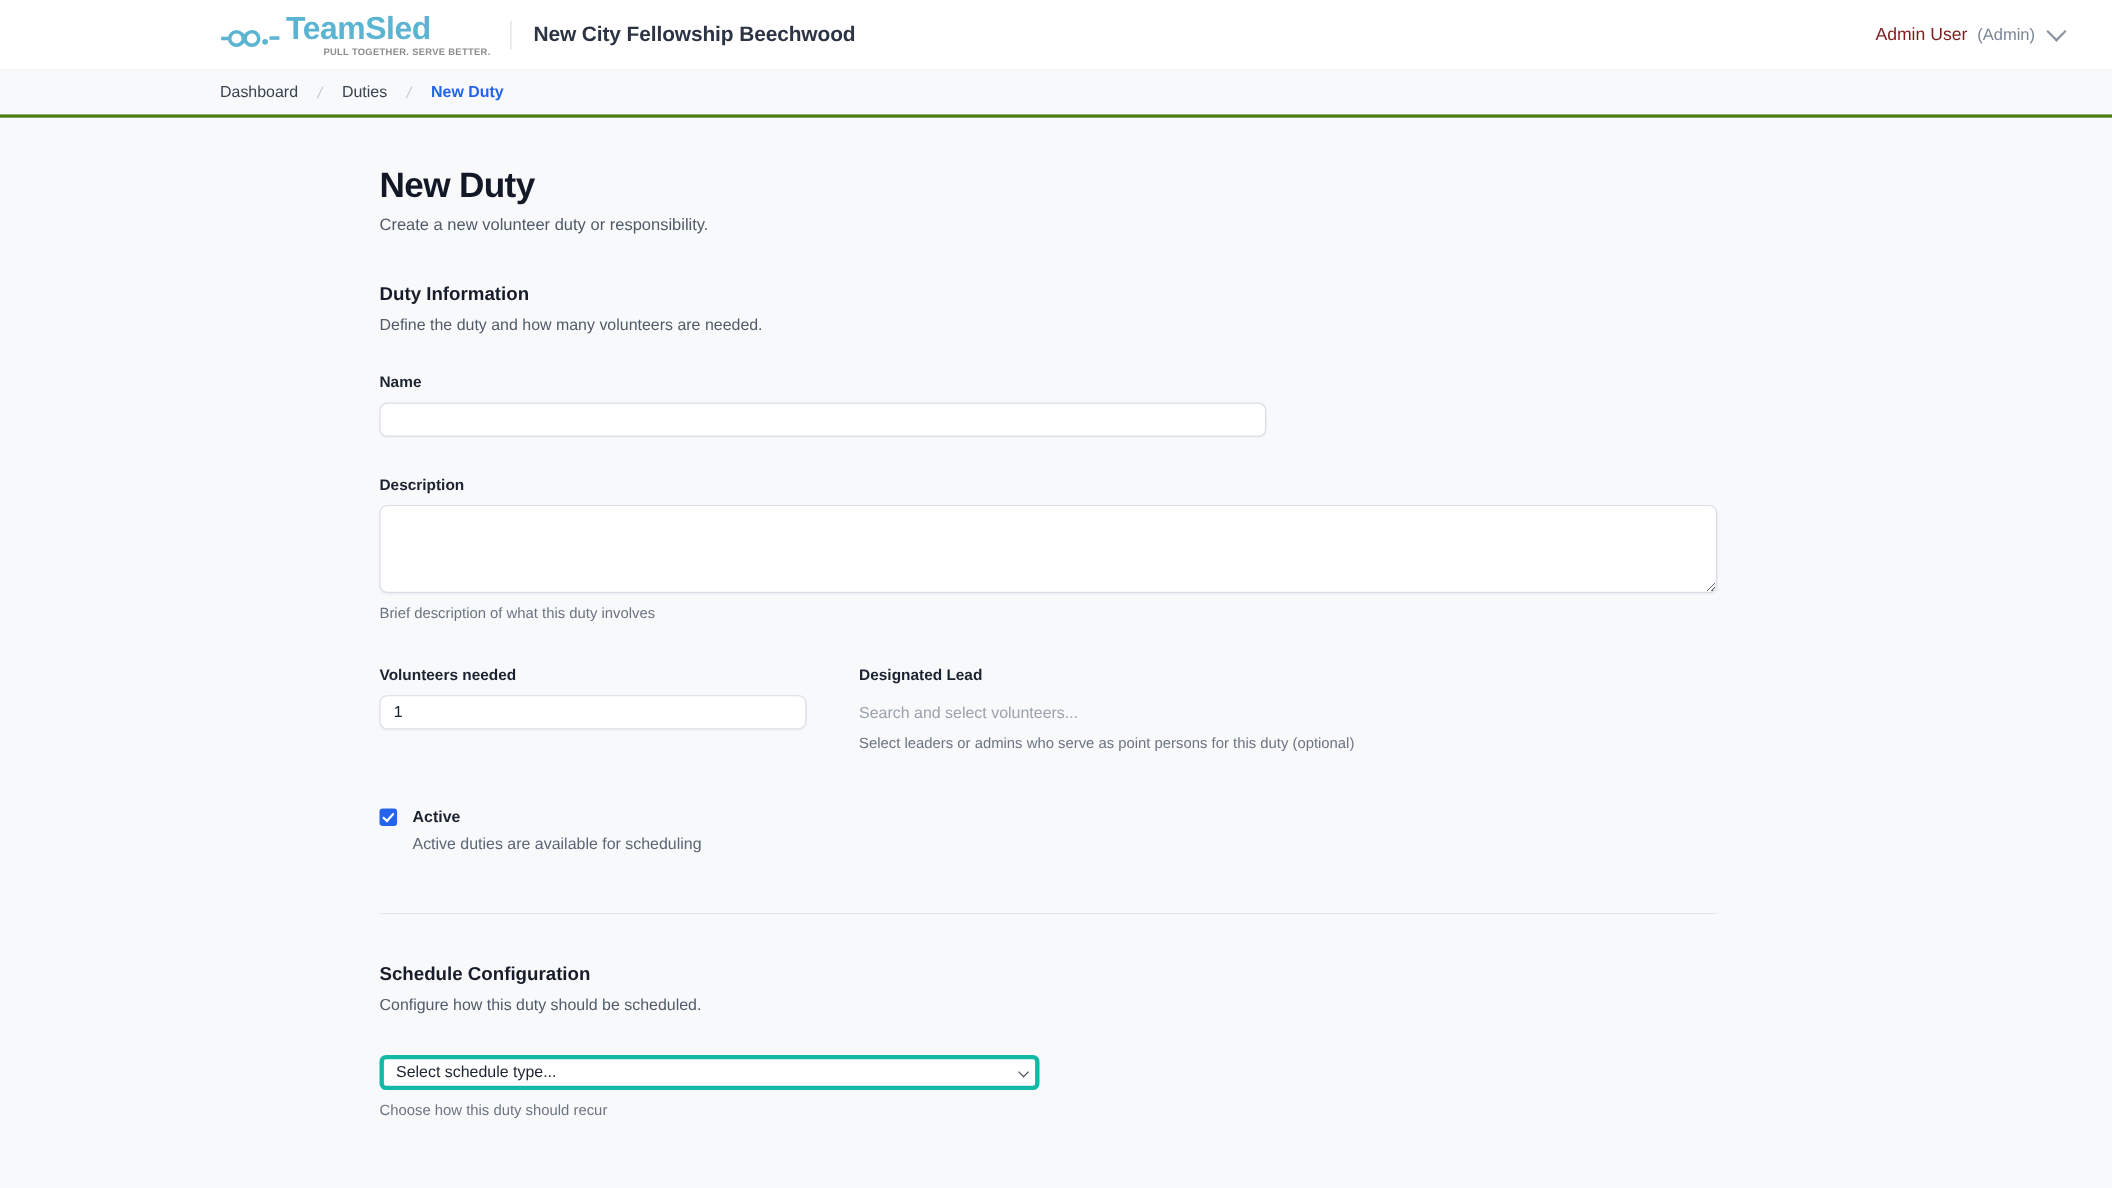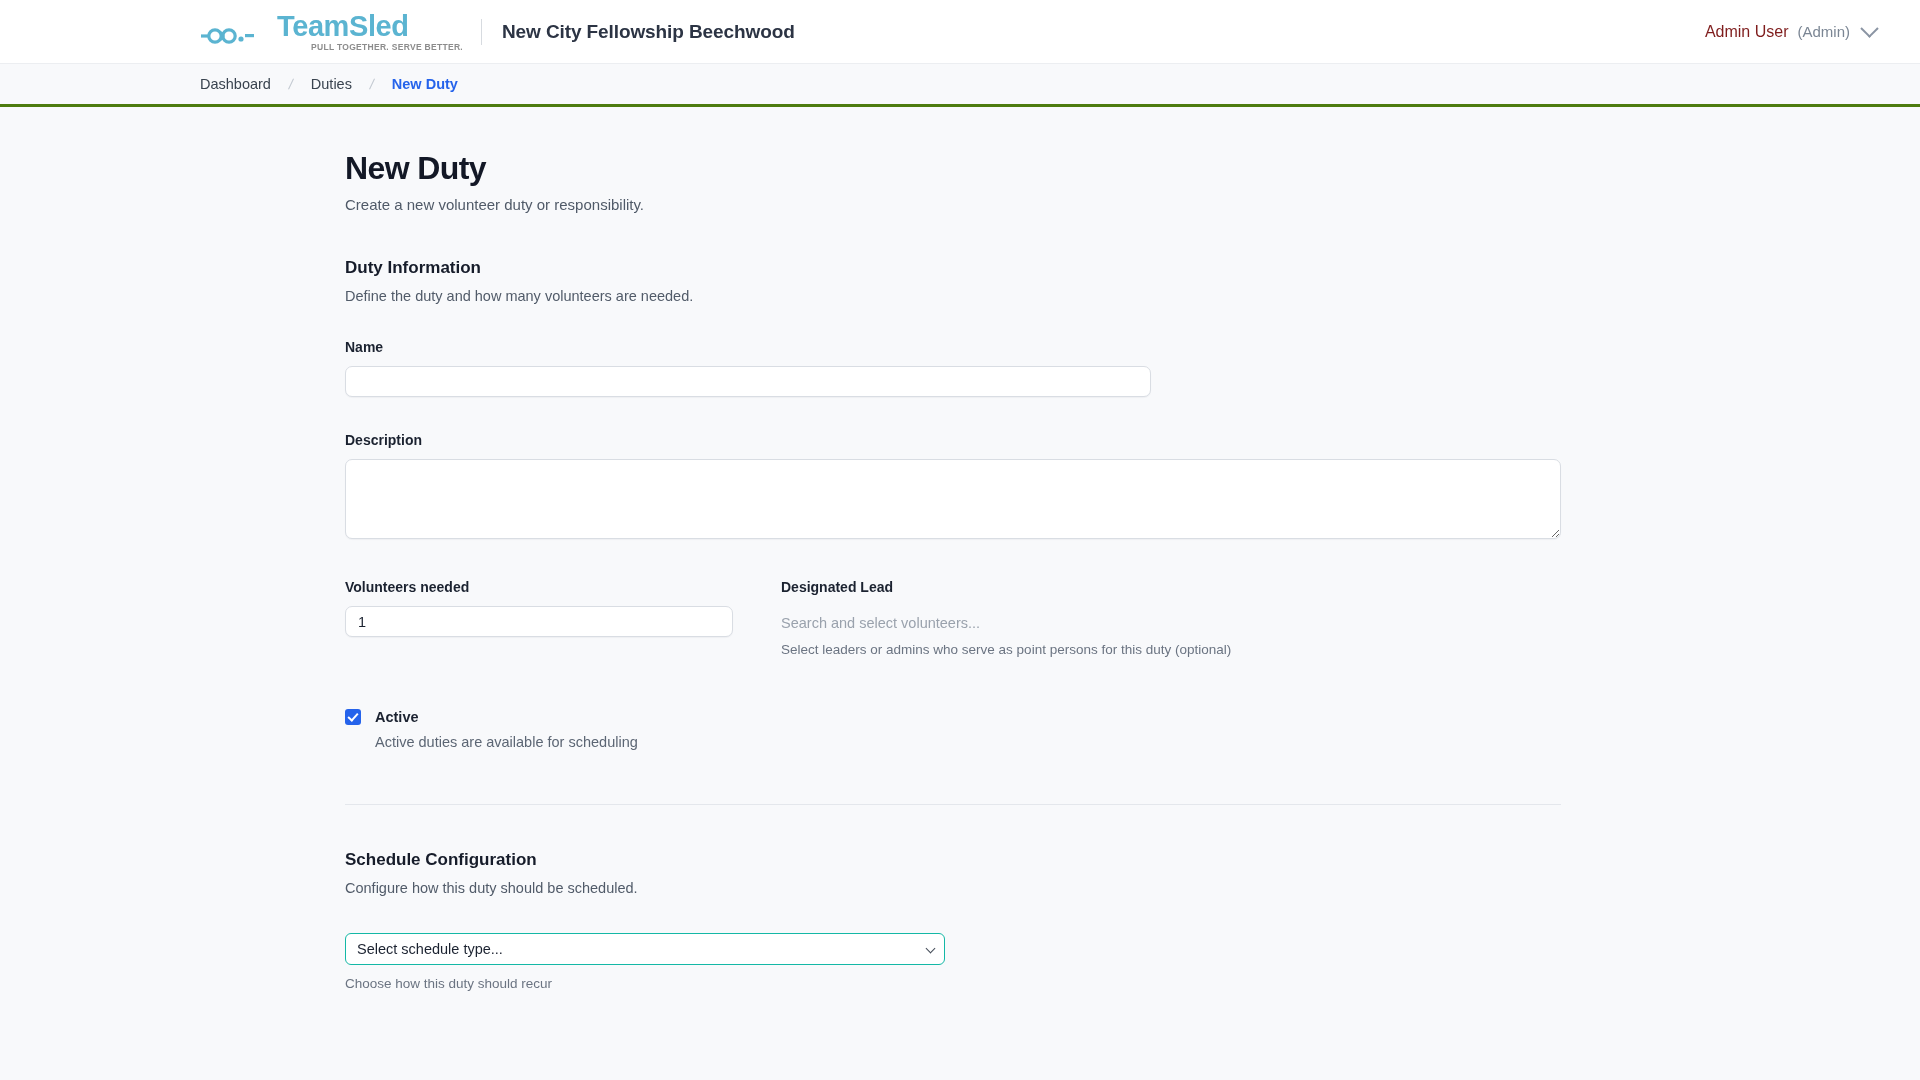--- a/index.html
+++ b/index.html
@@ -14,21 +14,21 @@
   
   .topbar {
     height: 64px;
     background: #ffffff;
     display: flex;
     align-items: center;
     padding: 0 42px 0 200px;
     border-bottom: 1px solid #eceef1;
   }
   .brand { display: flex; align-items: center; gap: 0px; }
-  .logo-wrap { display: flex; align-items: flex-end; gap: 21px; }
+  .logo-wrap { display: flex; align-items: flex-end; gap: 4px; }
   .logo-mark { display: block; }
   .logo-text-block { display: flex; flex-direction: column; align-items: flex-start; line-height: 1; }
   .logo-word {
     font-size: 29px;
     font-weight: 700;
     letter-spacing: -0.4px;
     line-height: 1;
   }
   .logo-team { color: #5bb4d1; }
   .logo-sled { color: #5bb4d1; }
@@ -215,21 +215,21 @@
   }
 
   .select-wrap { position: relative; display: inline-block; }
   .select-ctrl {
     appearance: none;
     -webkit-appearance: none;
     width: 100%;
     height: 32px;
     padding: 0 28px 0 11px;
     background: #ffffff;
-    border: 1px solid #14b8a6;
+    border: 4px solid #14b8a6;
     border-radius: 6px;
     font-family: "Liberation Sans", sans-serif;
     font-size: 14.5px;
     color: #1b2230;
     cursor: pointer;
     outline: none;
   }
   .select-arrow {
     position: absolute;
     right: 11px; top: 12px;
@@ -300,20 +300,21 @@
     <div class="section-sub">Define the duty and how many volunteers are needed.</div>
 
     <div class="field">
       <label class="field-label">Name</label>
       <input class="ctrl input-name" type="text" value="" style="">
     </div>
 
     <div class="field">
       <label class="field-label">Description</label>
       <textarea class="ctrl textarea-desc" style=""></textarea>
+      <div class="help">Brief description of what this duty involves</div>
     </div>
 
     <div class="two-col">
       <div class="col-left">
         <label class="field-label">Volunteers needed</label>
         <input class="ctrl input-number" type="text" value="1" style="">
       </div>
       <div class="col-right">
         <label class="field-label">Designated Lead</label>
         <div class="lead-search">Search and select volunteers...</div>

